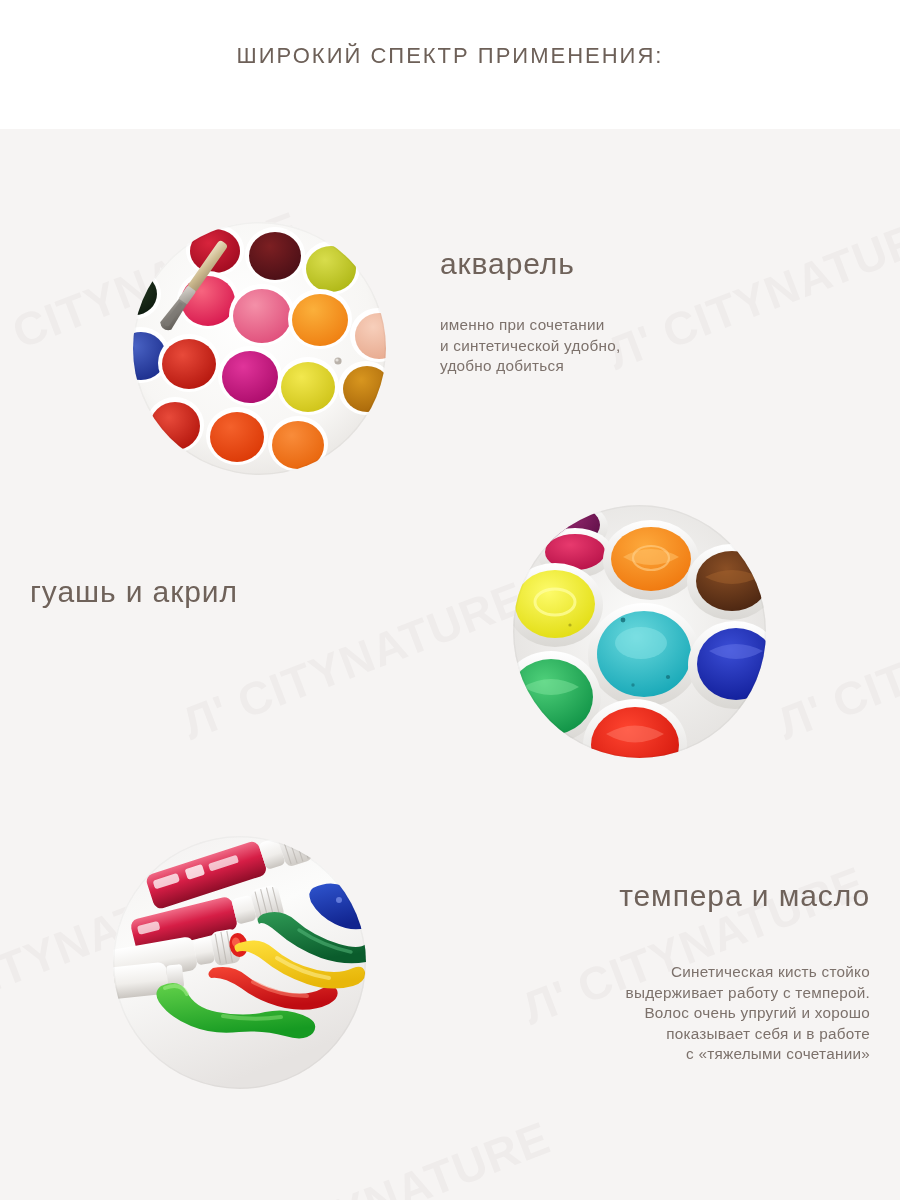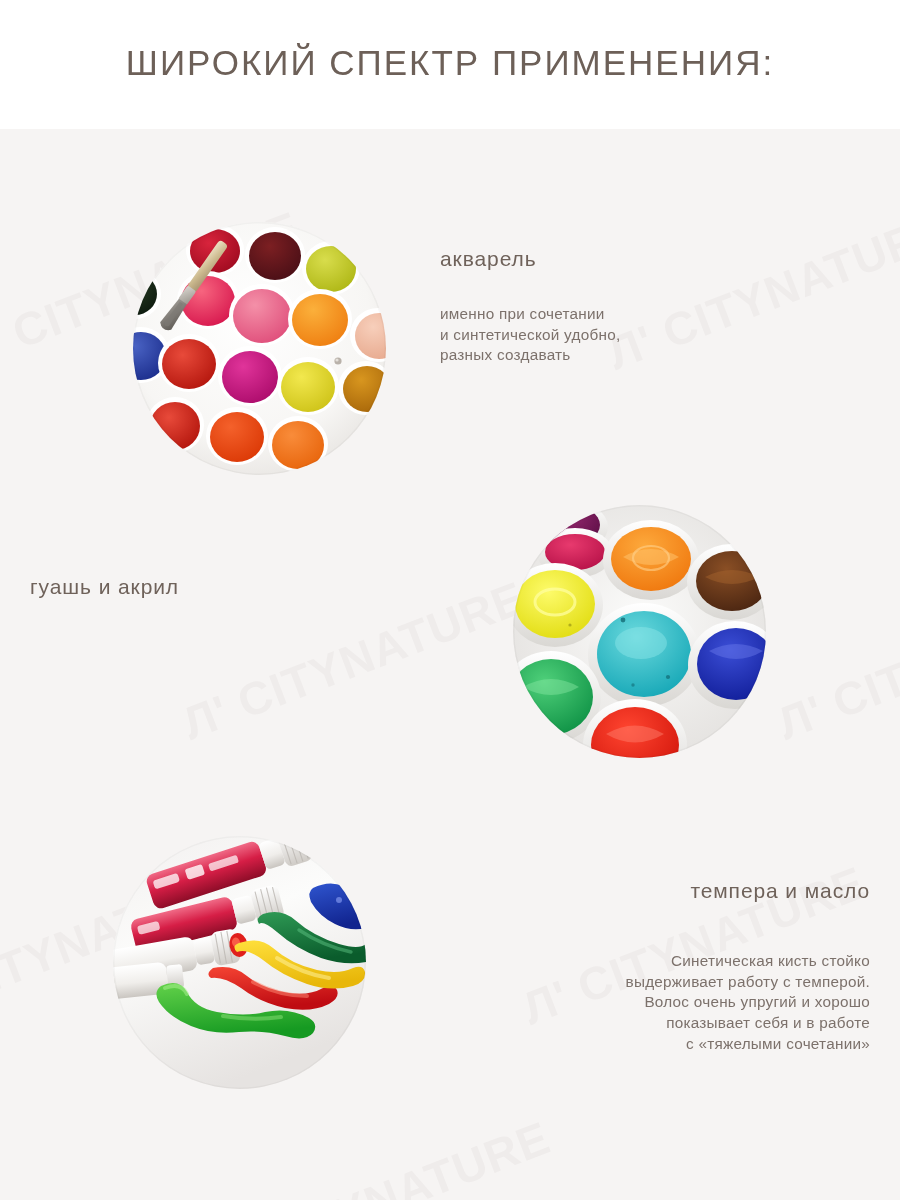--- a/index.html
+++ b/index.html
@@ -28,21 +28,21 @@
     width: 900px;
     height: 129px;
     background: #ffffff;
     z-index: 3;
   }
   .page-title {
     position: absolute;
     left: 0; top: 43px;
     width: 900px;
     text-align: center;
-    font-size: 35px;
+    font-size: 22px;
     letter-spacing: 2.0px;
     color: #6d6058;
     font-weight: 400;
     white-space: nowrap;
     font-family: "Liberation Sans", sans-serif;
   }
 
   
   .body-band {
     position: absolute;
@@ -87,21 +87,21 @@
     border-radius: 50%;
     overflow: hidden;
     z-index: 4;
     background: #f4f2f1;
   }
   .photo svg { display: block; width: 100%; height: 100%; }
 
   
   .txt-block { position: absolute; z-index: 5; }
   .sub-title {
-    font-size: 21px;
+    font-size: 30px;
     color: #6f625a;
     letter-spacing: 0.9px;
     font-weight: 400;
     line-height: 1.2;
     white-space: nowrap;
   }
   .body-copy {
     font-size: 15.3px;
     color: #7c716b;
     line-height: 20.6px;
@@ -518,21 +518,21 @@
 
       <circle cx="126.5" cy="126.5" r="126" fill="none" stroke="rgba(0,0,0,0.03)" stroke-width="2"></circle>
     </svg>
   </div>
 
   <div class="txt-block" id="block-watercolor">
     <div class="sub-title">акварель</div>
     <div class="body-copy">
       <span class="ln">именно при сочетании</span>
       <span class="ln">и синтетической удобно,</span>
-      <span class="ln">разных создавать</span>
+      <span class="ln">удобно добиться</span>
     </div>
   </div>
 
   <div class="txt-block" id="block-gouache">
     <div class="sub-title">гуашь и акрил</div>
   </div>
 
   <div class="txt-block" id="block-tempera">
     <div class="sub-title">темпера и масло</div>
     <div class="body-copy">

